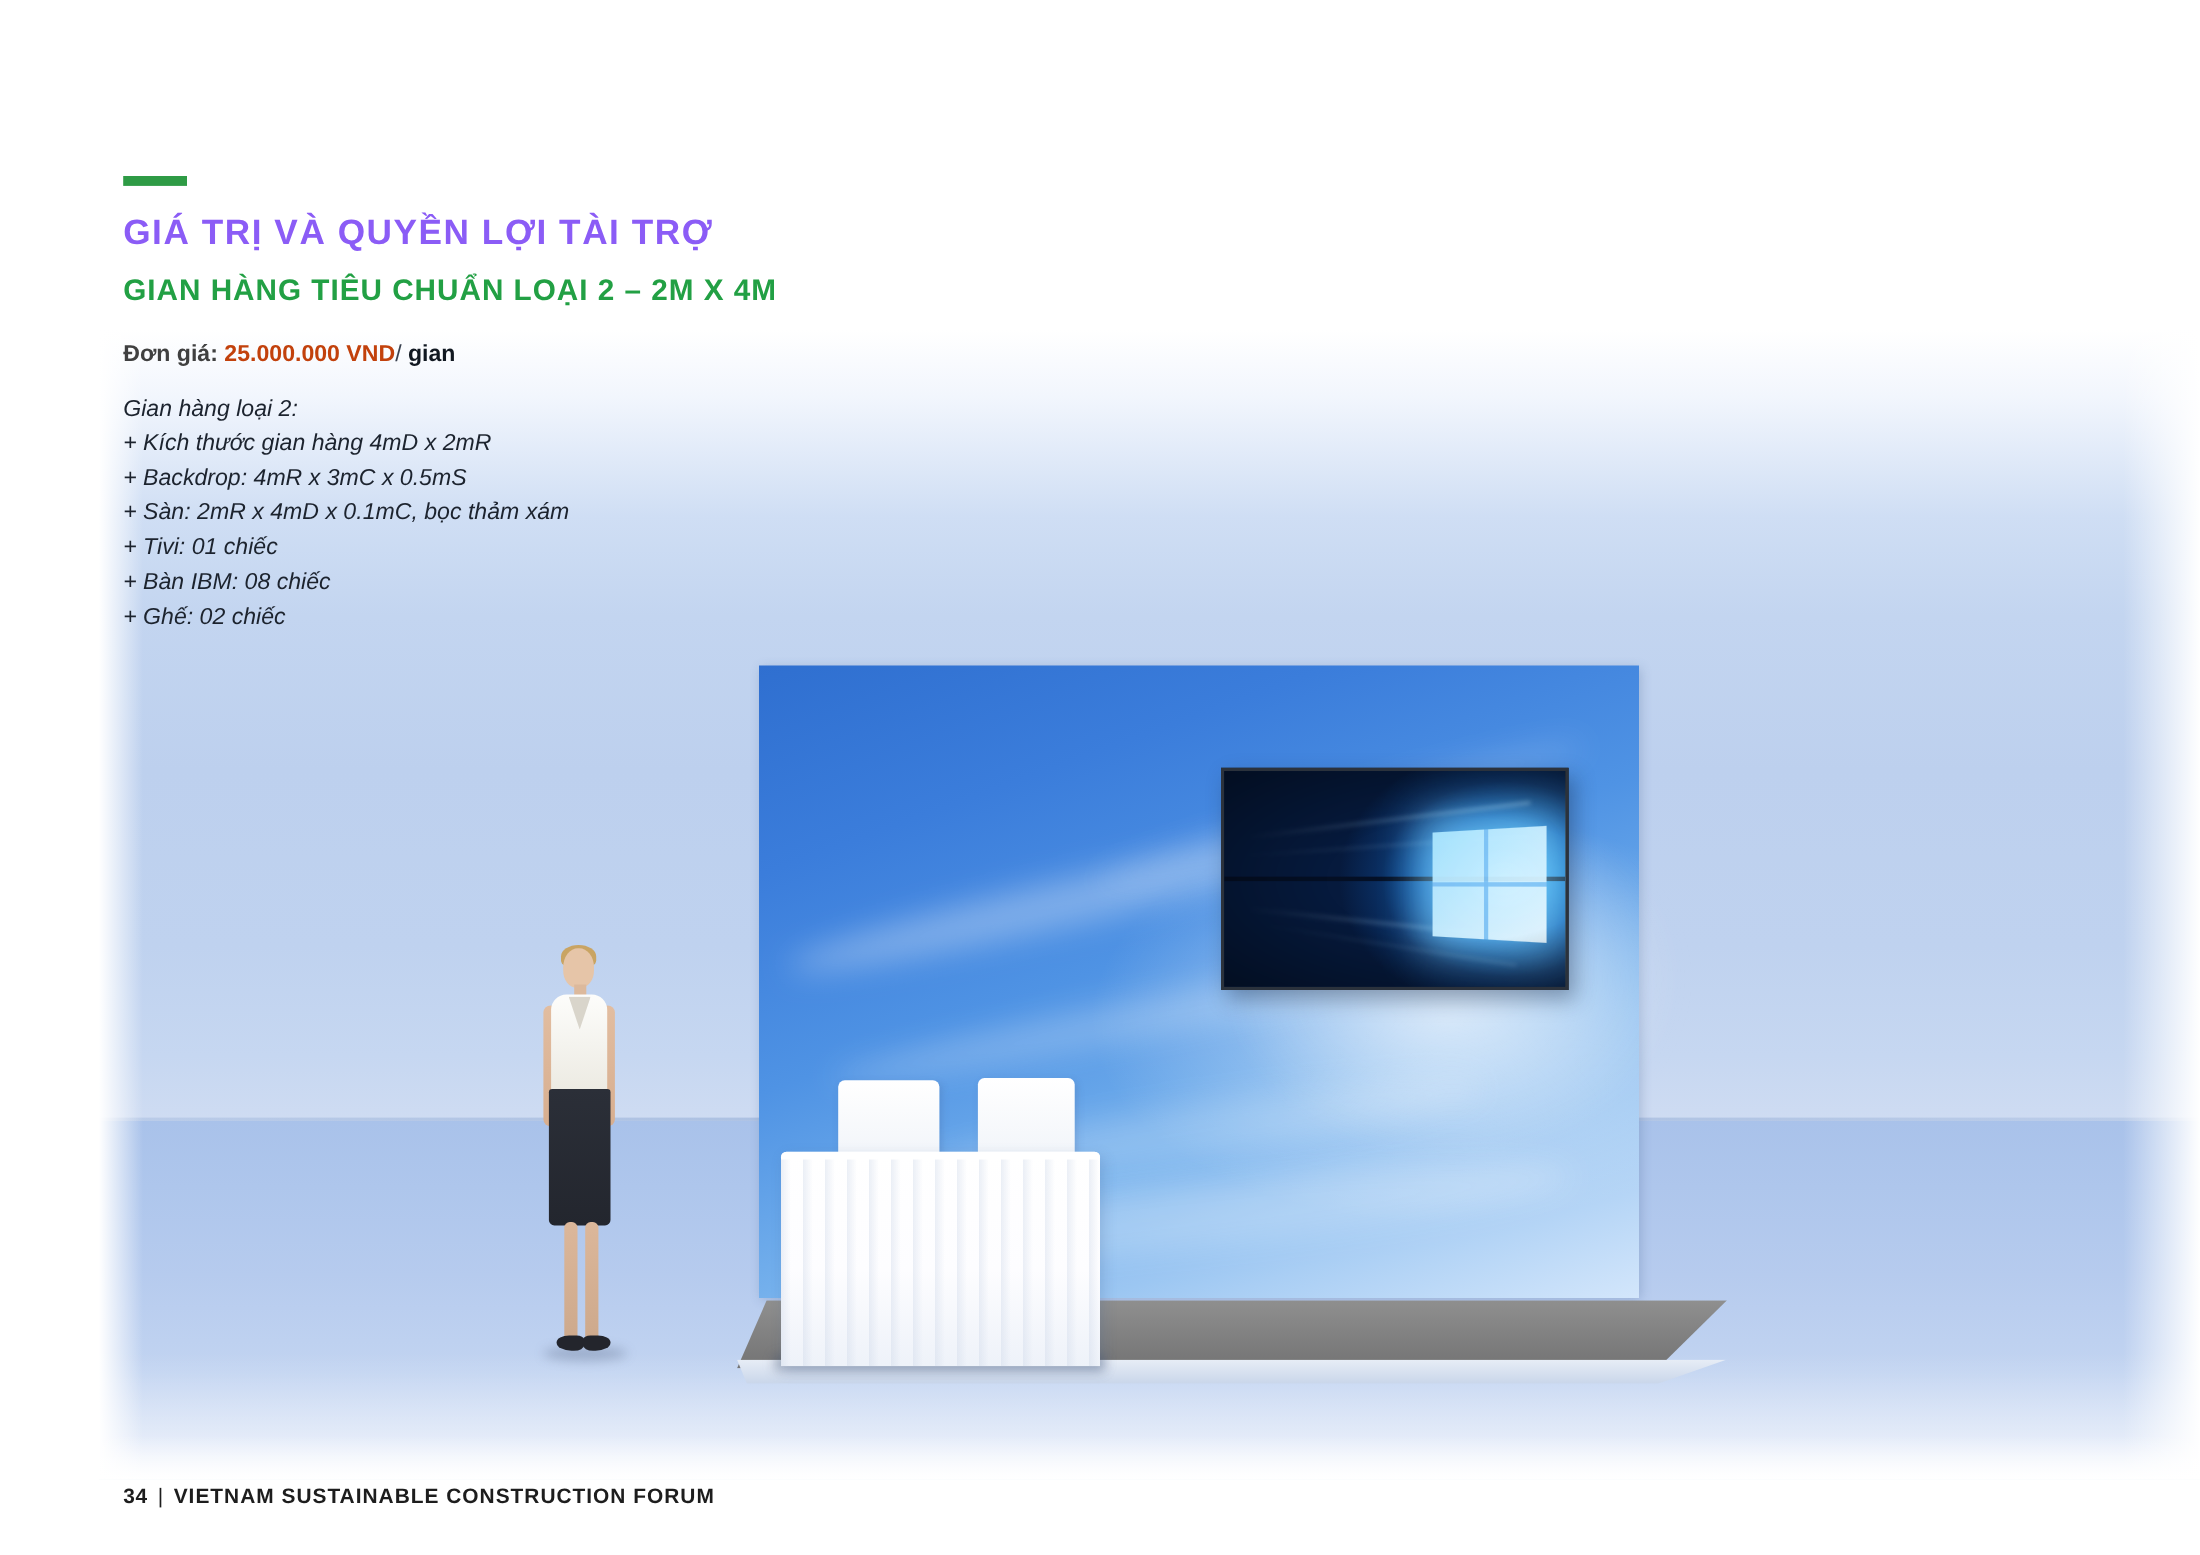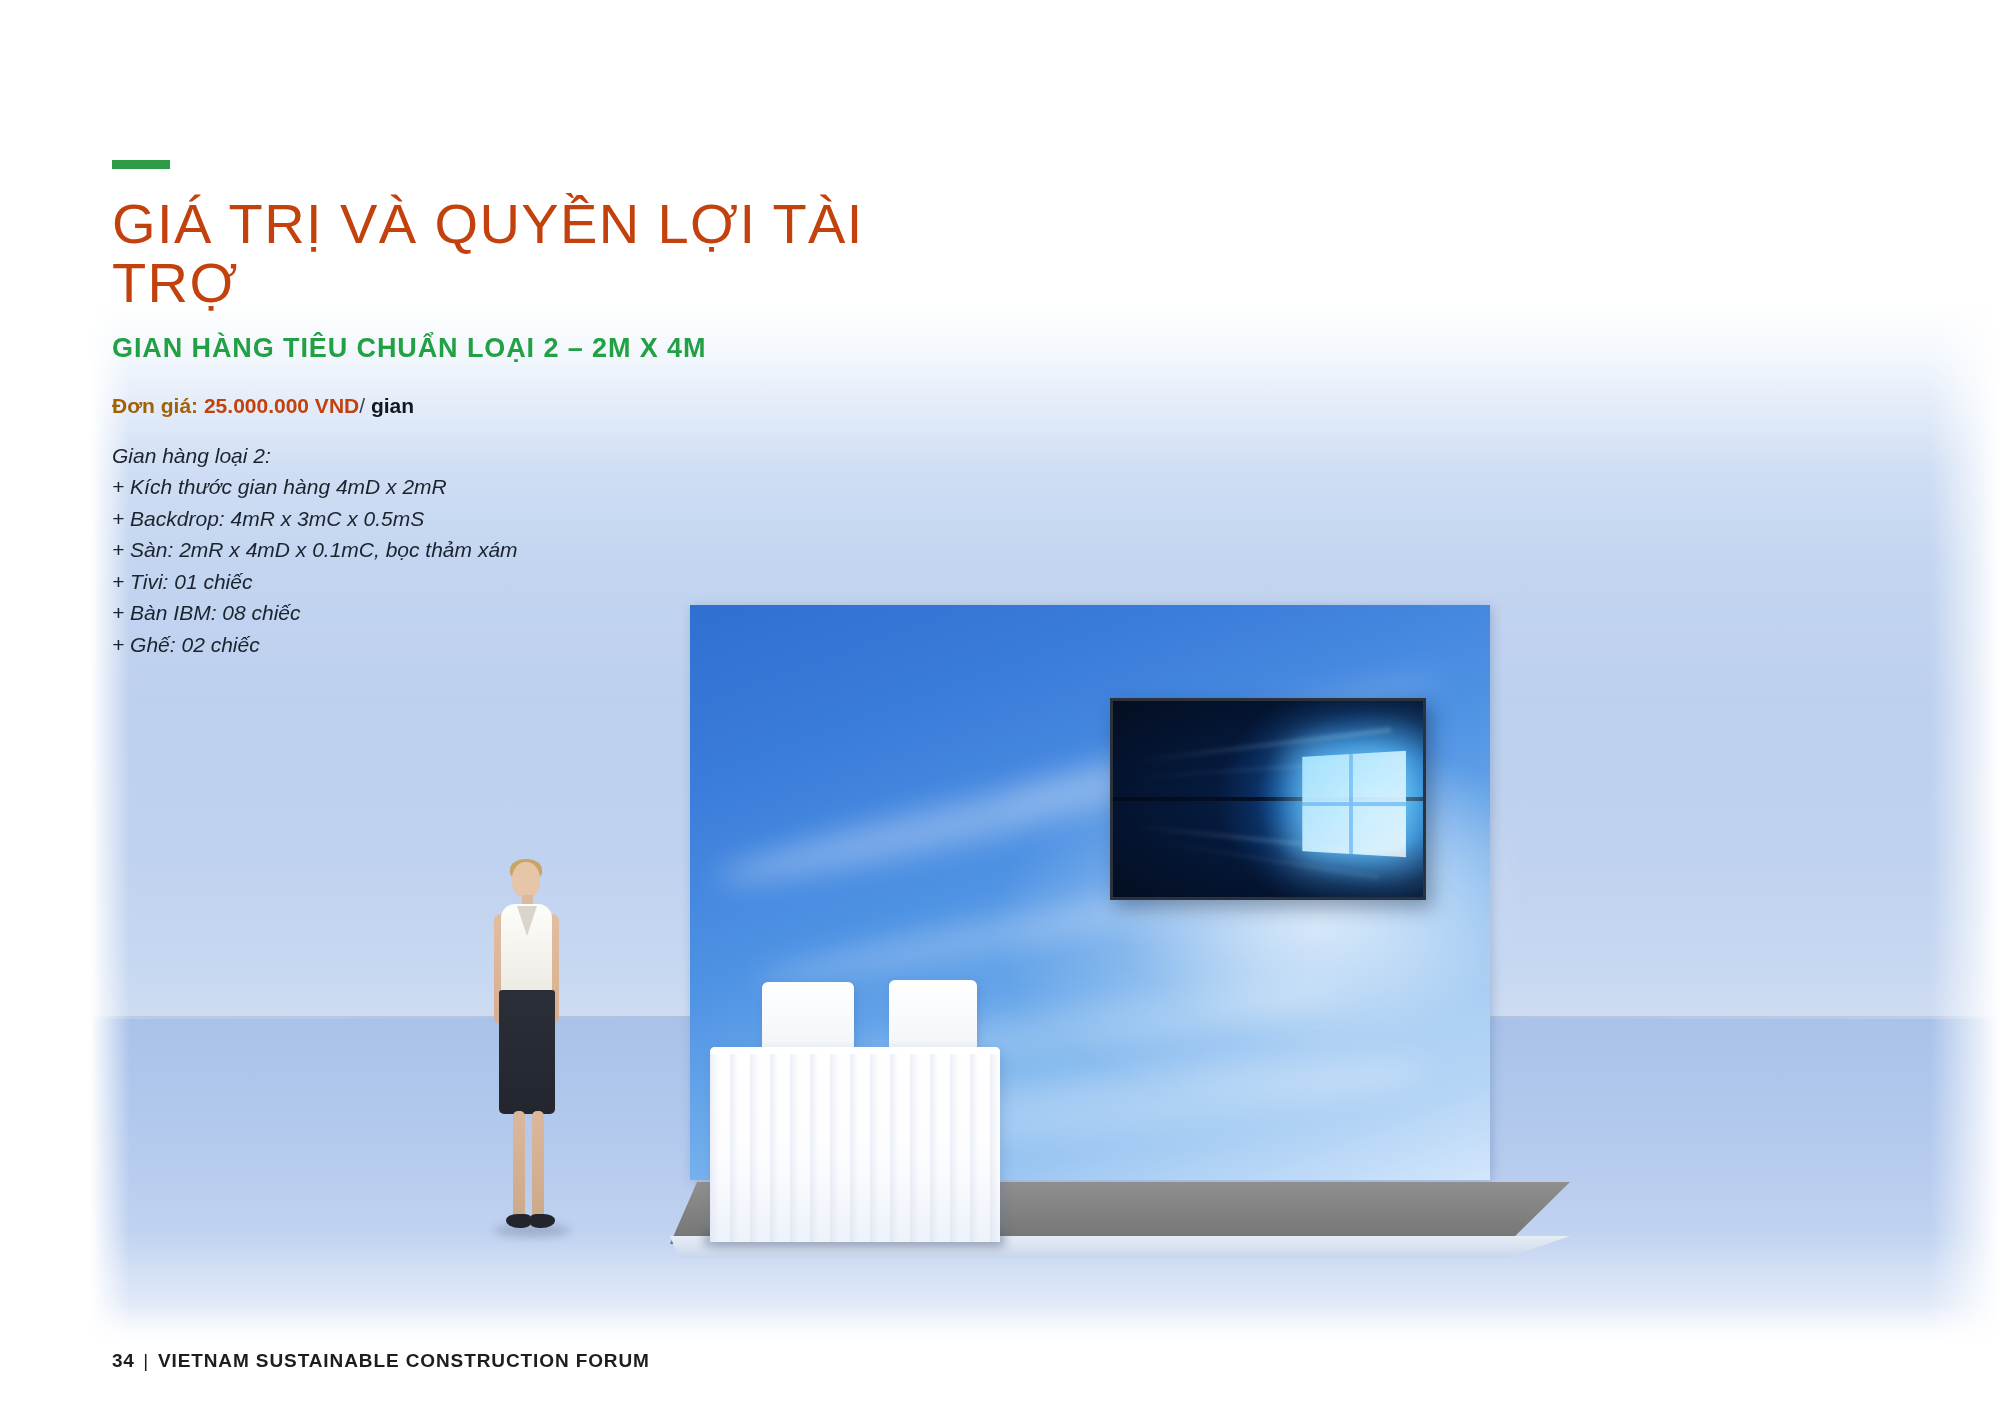--- a/index.html
+++ b/index.html
@@ -302,41 +302,41 @@
   }
 
   
   .content { position: absolute; left: 112px; top: 160px; width: 880px; }
   .accent-dash {
     width: 58px; height: 9px;
     background: #2e9b45;
     margin-bottom: 26px;
   }
   .title {
-    font-size: 56px;
-    font-weight: normal;
+    font-size: 32px;
+    font-weight: bold;
     letter-spacing: 1.4px;
-    color: #c2410c;
+    color: #8b5cf6;
     margin: 0 0 20px 0;
     line-height: 1.05;
   }
   .subtitle {
     font-size: 27px;
     font-weight: bold;
     letter-spacing: .9px;
     color: #22a044;
     margin: 0 0 30px 0;
   }
   .price-line {
     font-size: 21px;
     font-weight: bold;
     color: #111821;
     margin: 0 0 22px 0;
   }
-  .price-label { color: #a16207; }
+  .price-label { color: #404040; }
   .price-value { color: #c2410c; }
   .price-slash { color: #3a4250; font-weight: normal; }
   .price-unit  { color: #111821; }
   .spec-list {
     font-size: 21px;
     color: #1c232e;
     line-height: 1.50;
   }
   .spec-list div { white-space: pre; font-style: italic; }
 

